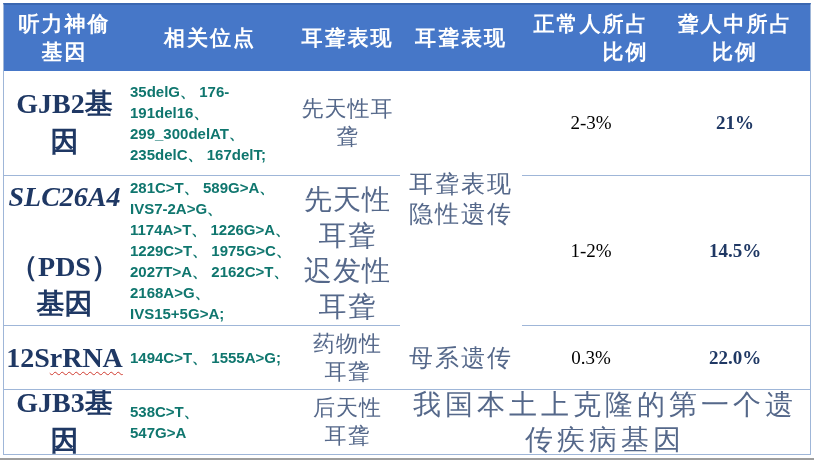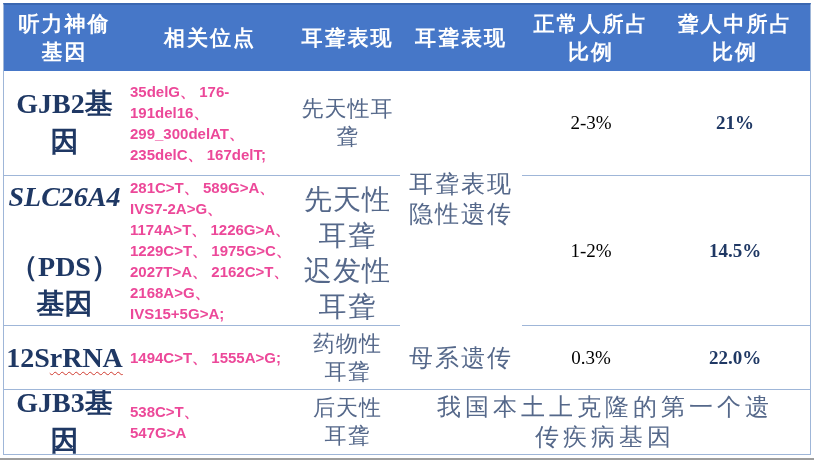--- a/index.html
+++ b/index.html
@@ -37,56 +37,56 @@
     font-family:"Liberation Serif", serif;
   }
   .gene .ital{font-style:italic;}
   .wavy{
     text-decoration:underline wavy #D03A2F 1px;
     text-underline-offset:4px;
   }
   .loci{
     justify-content:flex-start;text-align:left;padding-left:5px;
     font-family:"Liberation Sans", sans-serif;
-    font-weight:bold;color:#ec4899;font-size:15px;line-height:1.4;
+    font-weight:bold;color:#0f766e;font-size:15px;line-height:1.4;
   }
   .phen{
     color:#55688A;font-size:22px;line-height:1.27;letter-spacing:1px;
   }
   .phen2{
     flex-direction:column;justify-content:space-around;
     color:#55688A;font-size:28px;line-height:1.27;letter-spacing:1px;
     padding:6px 0;
   }
   .inh{
     color:#55688A;font-size:24px;line-height:1.25;letter-spacing:2px;
   }
   .note{
-    color:#55688A;font-size:24px;line-height:1.25;letter-spacing:4px;
+    color:#55688A;font-size:28px;line-height:1.25;letter-spacing:4px;
   }
   .pct-n{color:#000000;font-size:19px;}
   .pct-d{color:#1F3864;font-size:19px;font-weight:bold;}
   #bottom-divider{
     position:absolute;left:0;top:458px;width:814px;height:2px;
     background:#9E9E9E;
   }
 </style>
 </head>
 <body>
 
 <div id="stage">
 
   <div id="gene-table">
 
     <div class="cell th" style="grid-column:1;grid-row:1;">听力神偷
 基因</div>
     <div class="cell th" style="grid-column:3;grid-row:1;">耳聋表现</div>
     <div class="cell th" style="grid-column:2;grid-row:1;">相关位点</div>
     <div class="cell th" style="grid-column:4;grid-row:1;">耳聋表现</div>
-    <div class="cell th" style="grid-column:5;grid-row:1;">正常人所占
+    <div class="cell th" style="grid-column:5;grid-row:1;text-align:right;">正常人所占
 比例</div>
     <div class="cell th" style="grid-column:6;grid-row:1;">聋人中所占
 比例</div>
 
     <div class="cell gene bb" style="grid-column:1;grid-row:2;">GJB2基因</div>
     <div class="cell loci bb" style="grid-column:2;grid-row:2;">35delG、 176-
 191del16、
 299_300delAT、
 235delC、 167delT;</div>
     <div class="cell phen bb" style="grid-column:3;grid-row:2;">先天性耳

